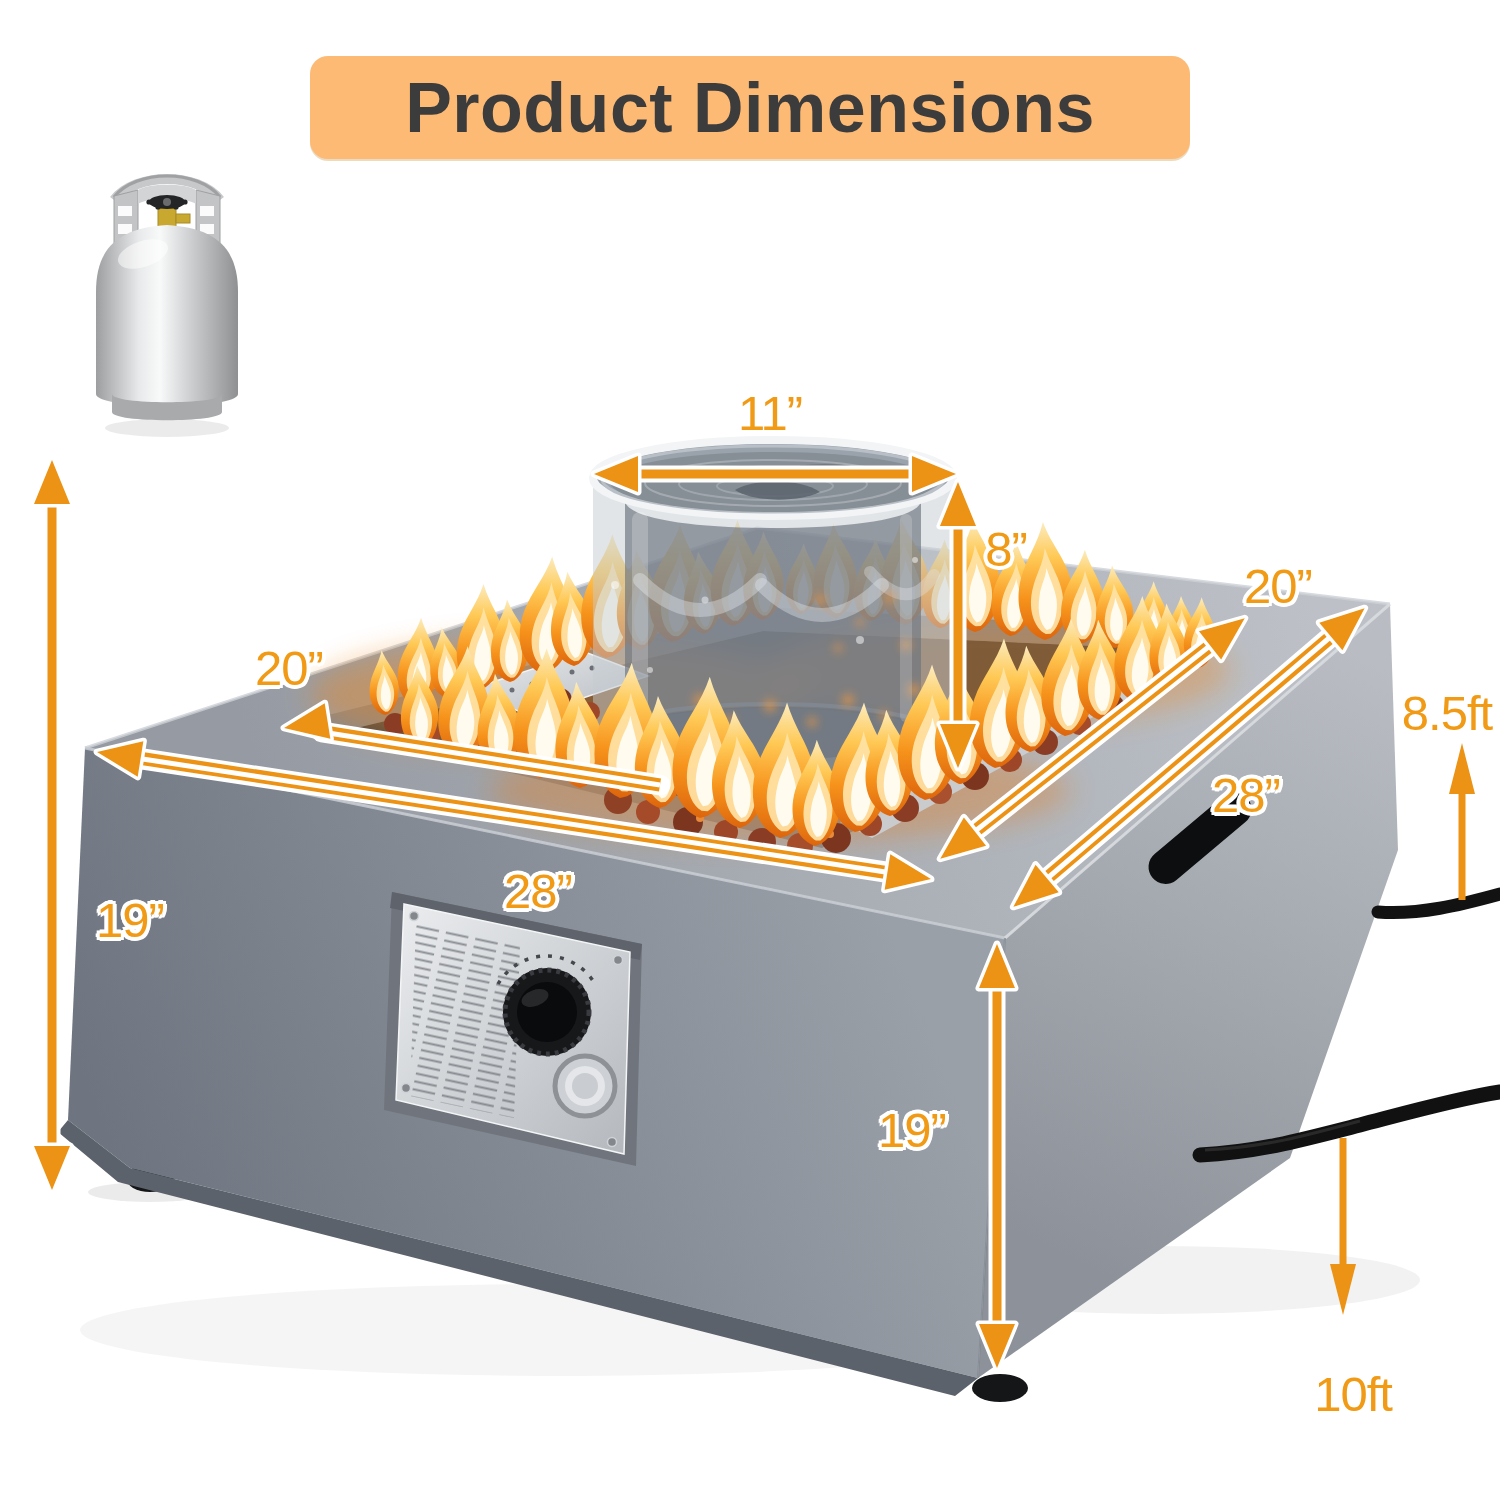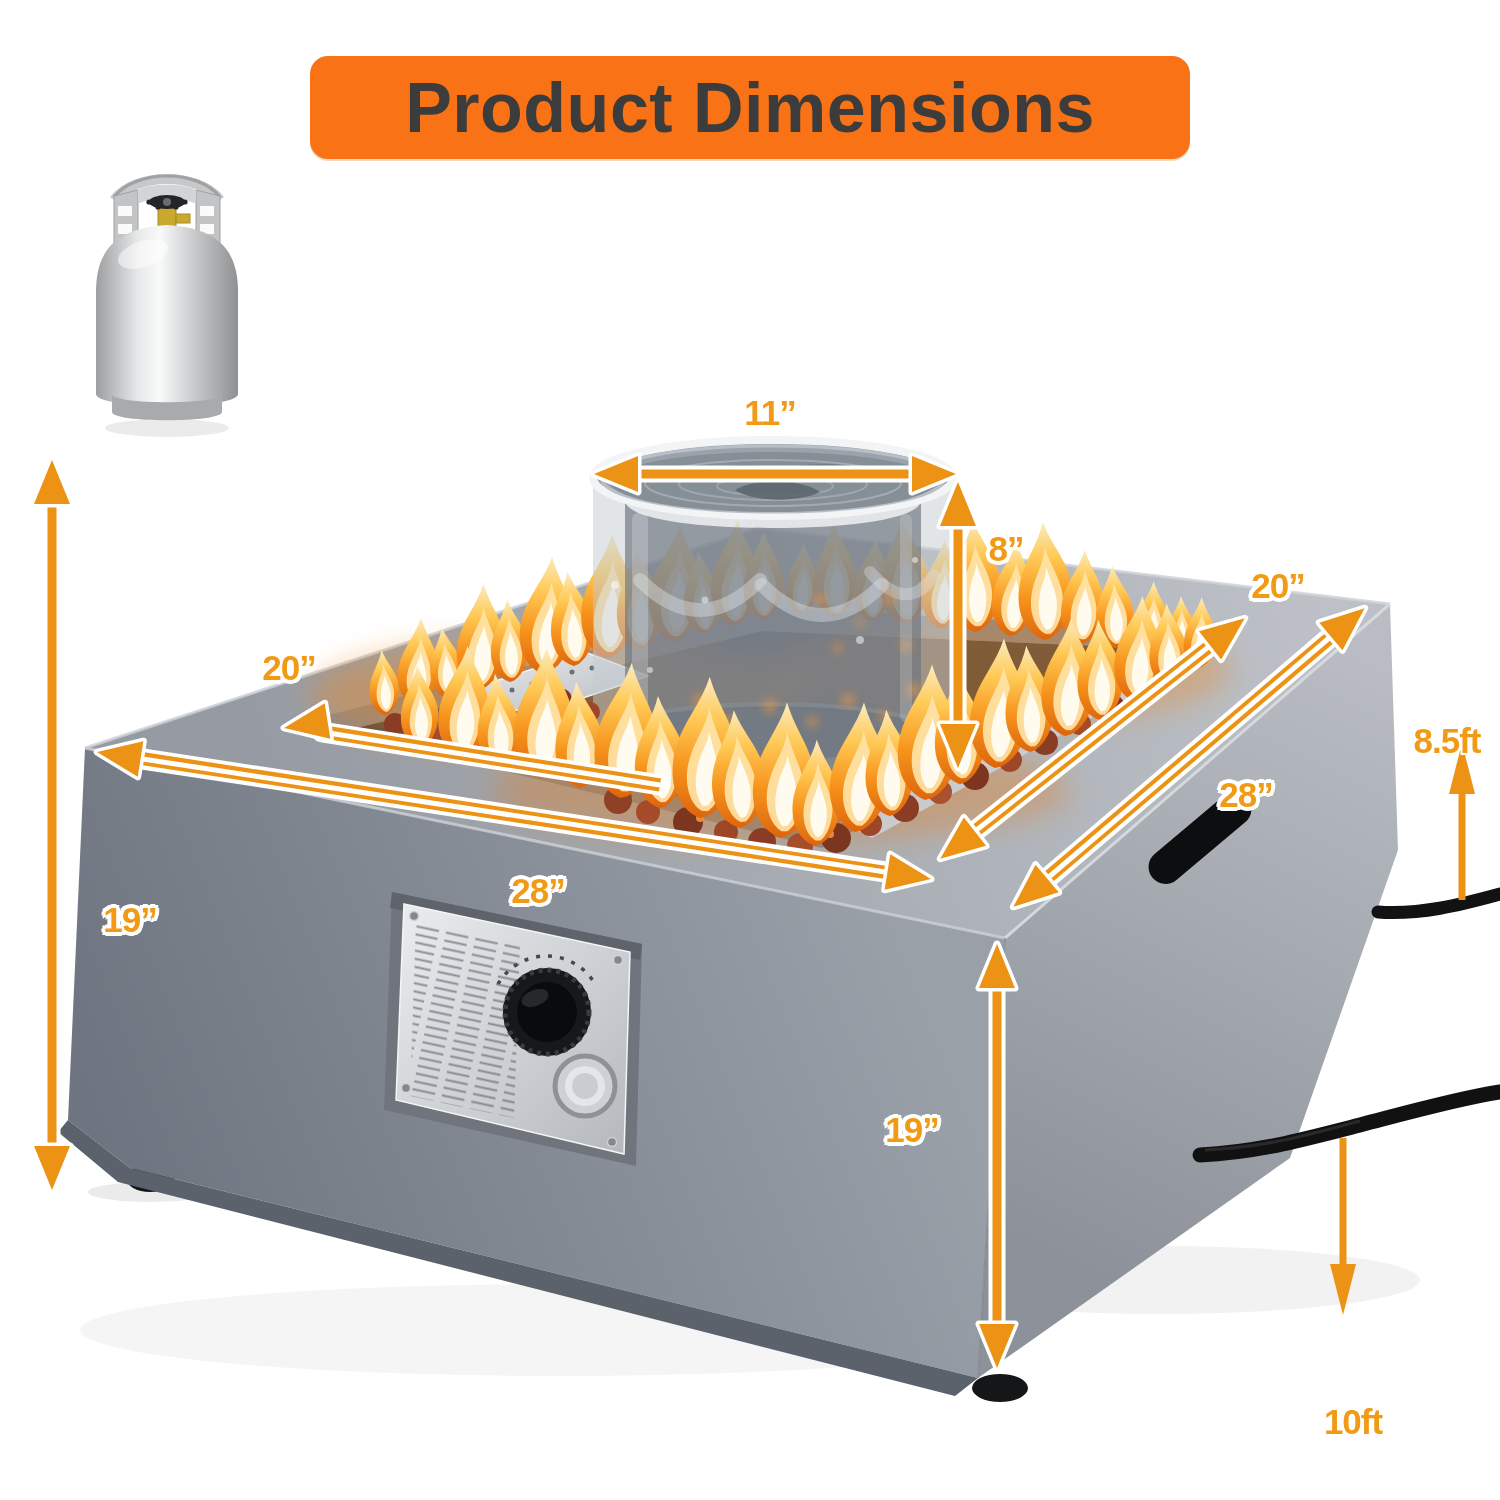--- a/index.html
+++ b/index.html
@@ -1,32 +1,32 @@
 <!DOCTYPE html>
 <html><head>
 <meta charset="utf-8">
 <style>
   html,body{margin:0;padding:0;background:#ffffff;}
   body{width:1500px;height:1500px;overflow:hidden;}
   .stage{position:relative;width:1500px;height:1500px;font-family:"Liberation Sans",sans-serif;background:#ffffff;}
   svg.scene{position:absolute;left:0;top:0;width:1500px;height:1500px;}
 
-  .banner{position:absolute;left:310px;top:56px;width:880px;height:103px;background:#f97316;
+  .banner{position:absolute;left:310px;top:56px;width:880px;height:103px;background:#fdba74;
           border-radius:18px;display:flex;align-items:center;justify-content:center;
           box-shadow:0 2px 0 rgba(180,110,0,.25);}
   .banner span{font-size:70px;font-weight:700;color:#3C3C3C;letter-spacing:0.5px;}
 
   .tank-note{position:absolute;left:238px;top:254px;width:404px;text-align:center;
              font-weight:700;font-size:39px;line-height:1.11;color:#2D2D2D;}
 
-  .dim{position:absolute;transform:translate(-50%,-50%);font-weight:700;font-size:35px;
+  .dim{position:absolute;transform:translate(-50%,-50%);font-weight:400;font-size:49px;
        color:#F19A15;white-space:nowrap;letter-spacing:-1px;
        text-shadow:-3px -3px 0 #fff,3px -3px 0 #fff,-3px 3px 0 #fff,3px 3px 0 #fff,
                    -4px 0 0 #fff,4px 0 0 #fff,0 -4px 0 #fff,0 4px 0 #fff;}
-  .dim.plain{text-shadow:-2px -2px 0 #fff,2px -2px 0 #fff,-2px 2px 0 #fff,2px 2px 0 #fff;margin-top:28px;}
+  .dim.plain{text-shadow:-2px -2px 0 #fff,2px -2px 0 #fff,-2px 2px 0 #fff,2px 2px 0 #fff;}
 </style>
 </head>
 <body>
 
 <div class="stage">
 
   <svg class="scene" viewBox="0 0 1500 1500">
     <defs>
       <linearGradient id="gTop" x1="1300" y1="560" x2="300" y2="900" gradientUnits="userSpaceOnUse">
         <stop offset="0" stop-color="#BDC1C7"></stop>

